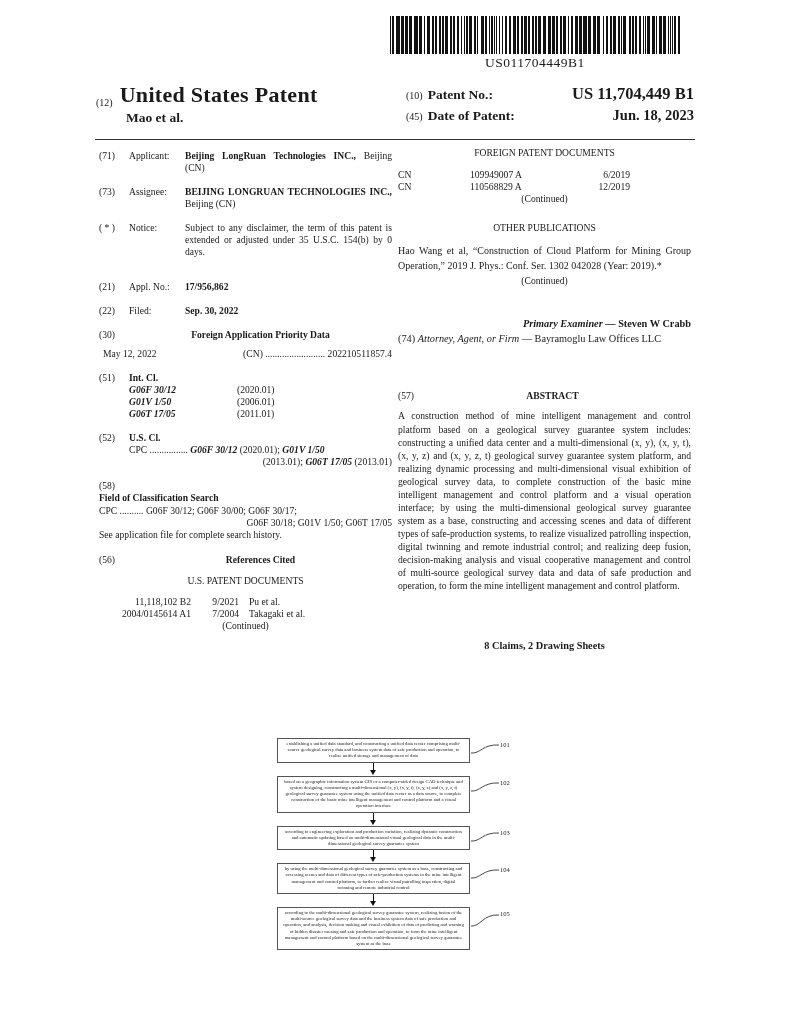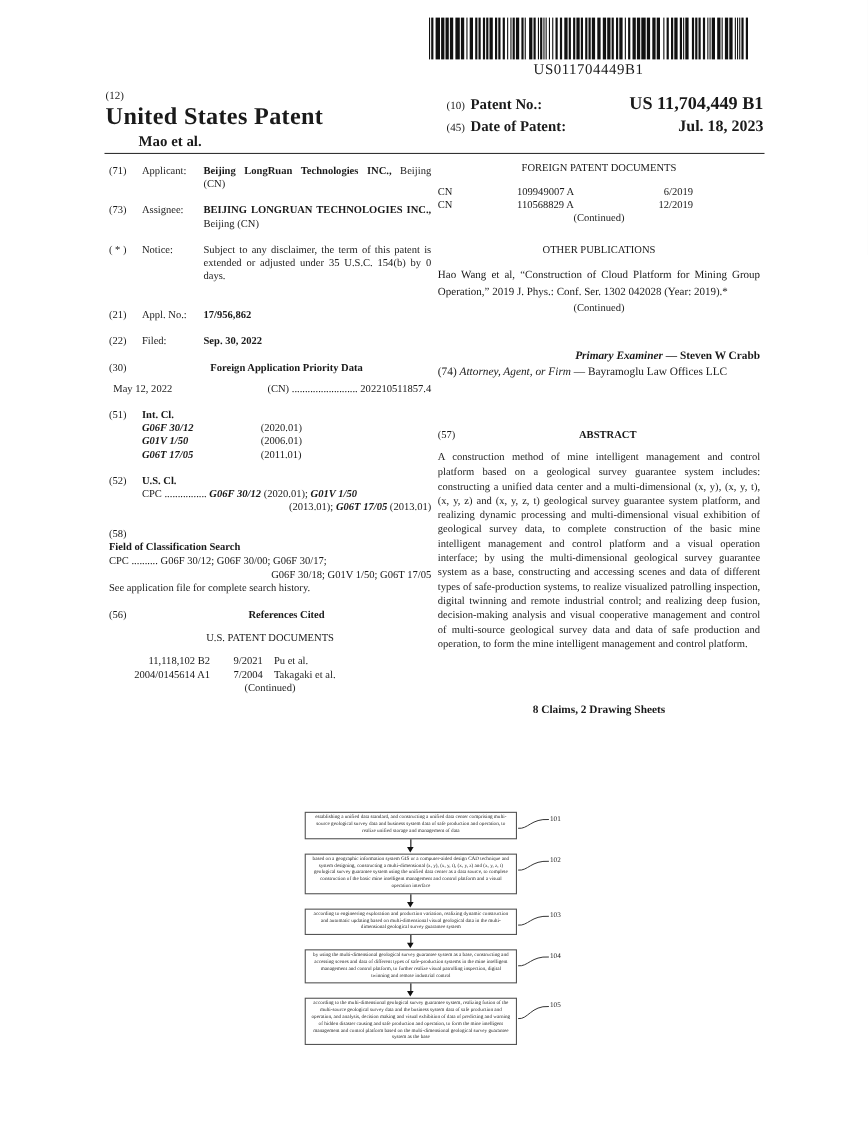--- a/index.html
+++ b/index.html
@@ -8,21 +8,21 @@
 
   
   .barcode-wrap{position:absolute;left:386px;top:16px;width:298px;text-align:center;}
   .barcode-bars{display:flex;height:38px;align-items:stretch;justify-content:center;}
   .barcode-bars div{flex:none;}
   .barcode-text{font-size:13.5px;letter-spacing:.5px;margin-top:1px;}
 
   
   .header{position:absolute;left:96px;top:82px;width:598px;}
   .h-left{position:absolute;left:0;top:0;}
-  .kind-line{display:flex;align-items:flex-start;flex-direction:column;}
+  .kind-line{display:flex;align-items:flex-end;}
   .paren-num{font-size:10px;margin-right:7px;}
   .kind-label{font-size:22px;font-weight:bold;letter-spacing:.3px;}
   .authors{font-size:13.5px;font-weight:bold;margin:2px 0 0 30px;}
   .h-right{position:absolute;right:0;top:2px;width:288px;}
   .h-row{display:flex;align-items:baseline;margin-bottom:3px;}
   .h-row .paren-num{margin-right:5px;}
   .h-key{font-size:13.5px;font-weight:bold;}
   .h-val{font-size:16.5px;font-weight:bold;margin-left:auto;}
   .h-val.small{font-size:14.5px;}
 
@@ -256,21 +256,21 @@
     </div>
     <div class="h-right">
       <div class="h-row">
         <span class="paren-num">(10)</span>
         <span class="h-key">Patent No.:</span>
         <span class="h-val">US 11,704,449 B1</span>
       </div>
       <div class="h-row">
         <span class="paren-num">(45)</span>
         <span class="h-key">Date of Patent:</span>
-        <span class="h-val small">Jul. 18, 2023</span>
+        <span class="h-val small">Jun. 18, 2023</span>
       </div>
     </div>
   </div>
 
   <div class="rule"></div>
 
   <div class="col col-left">
 
 
     <div class="item">

